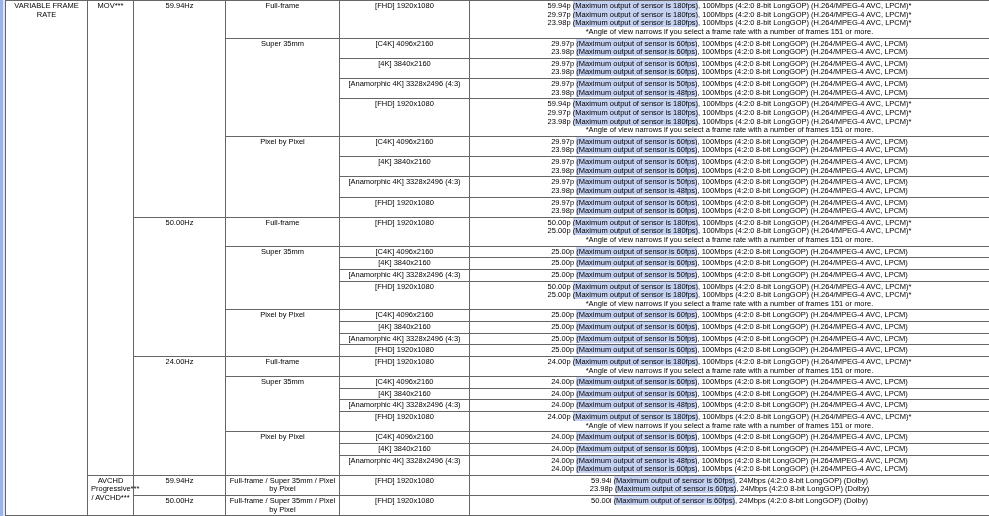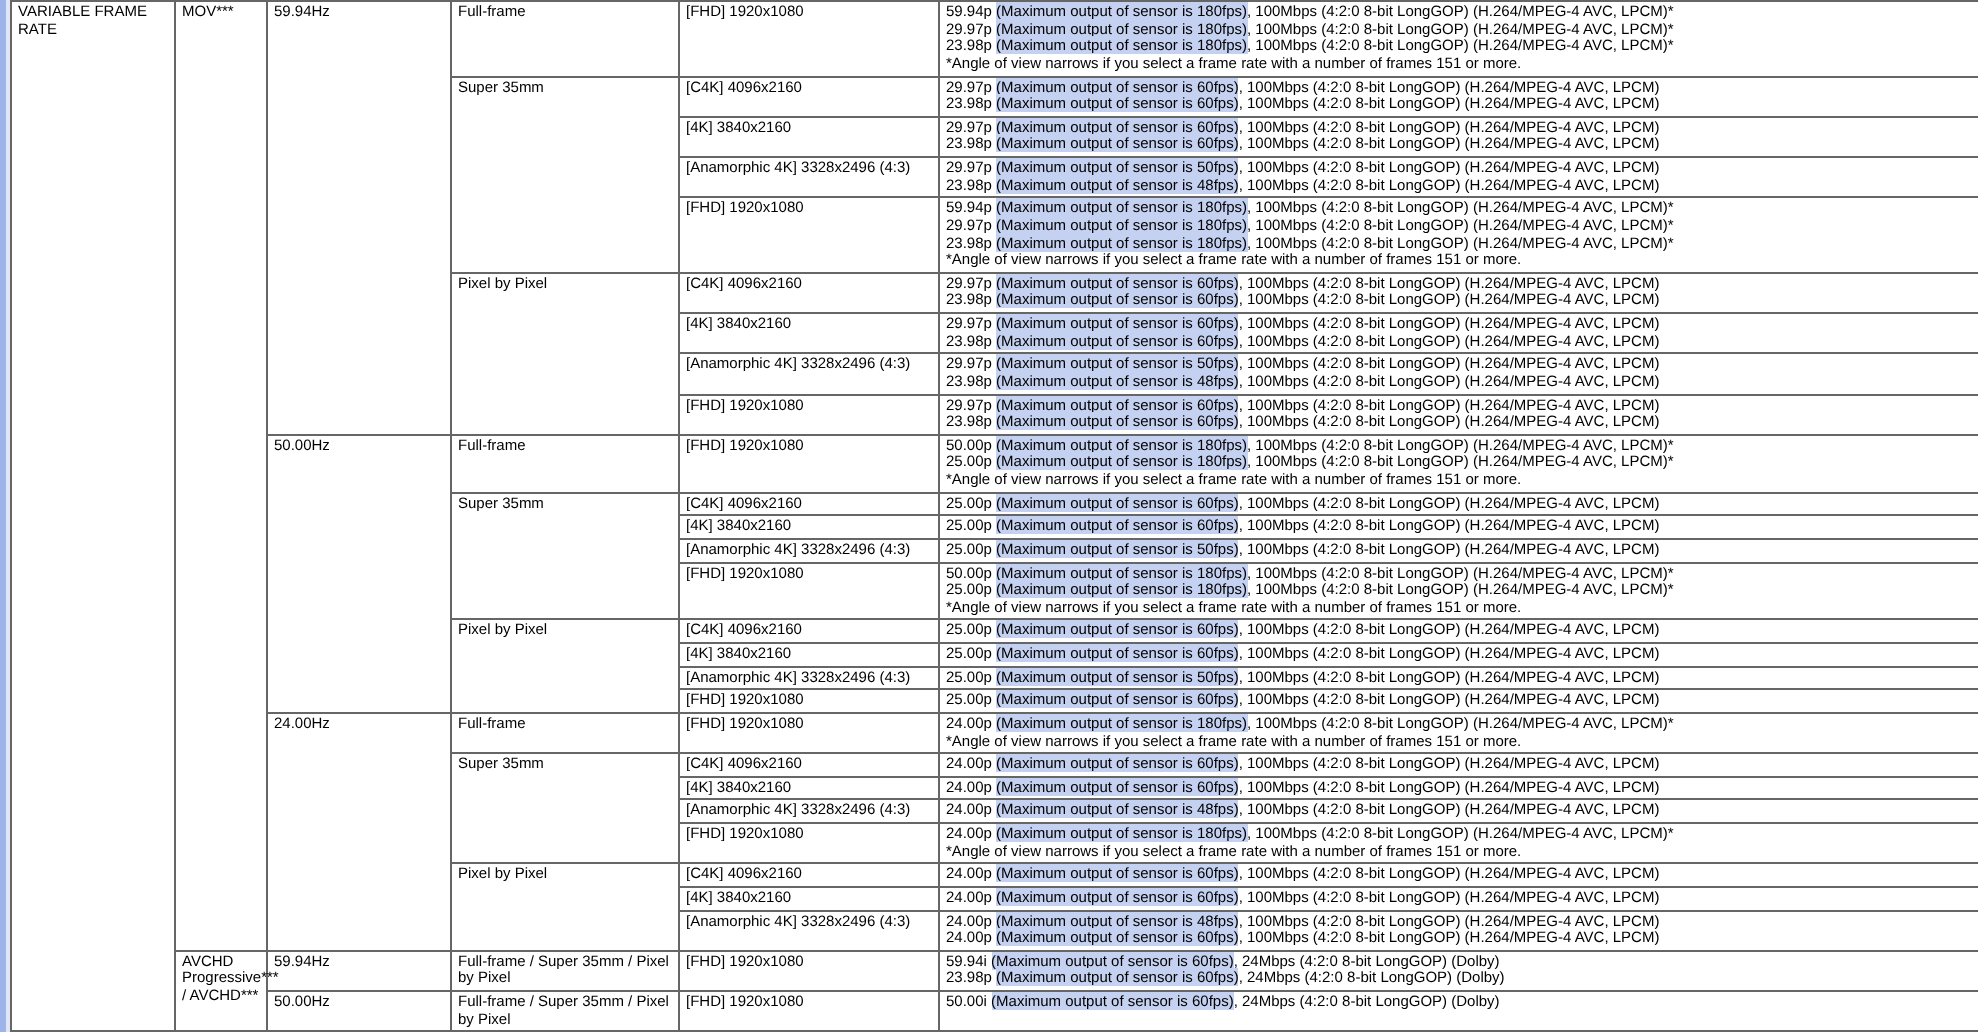--- a/index.html
+++ b/index.html
@@ -1,17 +1,17 @@
 <!DOCTYPE html>
 <html><head>
 <meta charset="utf-8">
 <style>
   * { box-sizing: border-box; margin: 0; padding: 0; }
   body { font-family: Arial, sans-serif; font-size: 7.5px; background: #fff; color: #000; }
-  .wrap { display: flex; width: 989px; }
+  .wrap { display: flex; width: 989px; text-align: center; }
   .rail { background: #9cb4e8; width: 3px; flex-shrink: 0; }
   .rail2 { background: #e0e6f5; width: 2px; flex-shrink: 0; }
   table { border-collapse: collapse; width: 984px; table-layout: fixed; }
   td { border: 0.5px solid #666; padding: 1px 3px; vertical-align: top; line-height: 1.15; font-size: 7.5px; }
   .hl { background: #c5d1f0; }
   col.c1 { width: 82px; }
   col.c2 { width: 46px; }
   col.c3 { width: 92px; }
   col.c4 { width: 114px; }
   col.c5 { width: 130px; }

